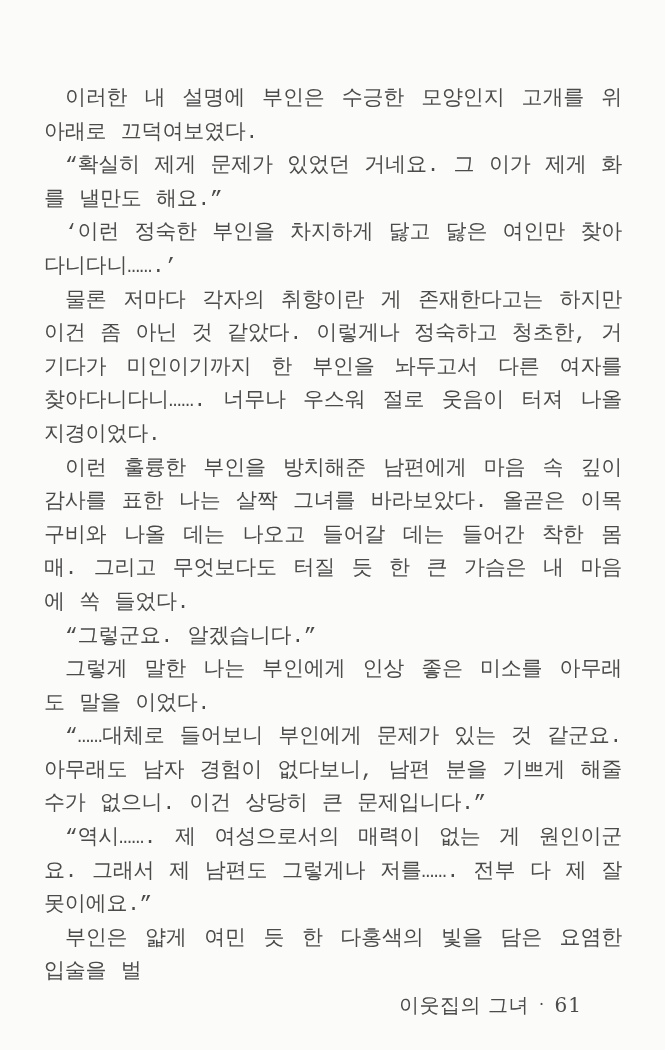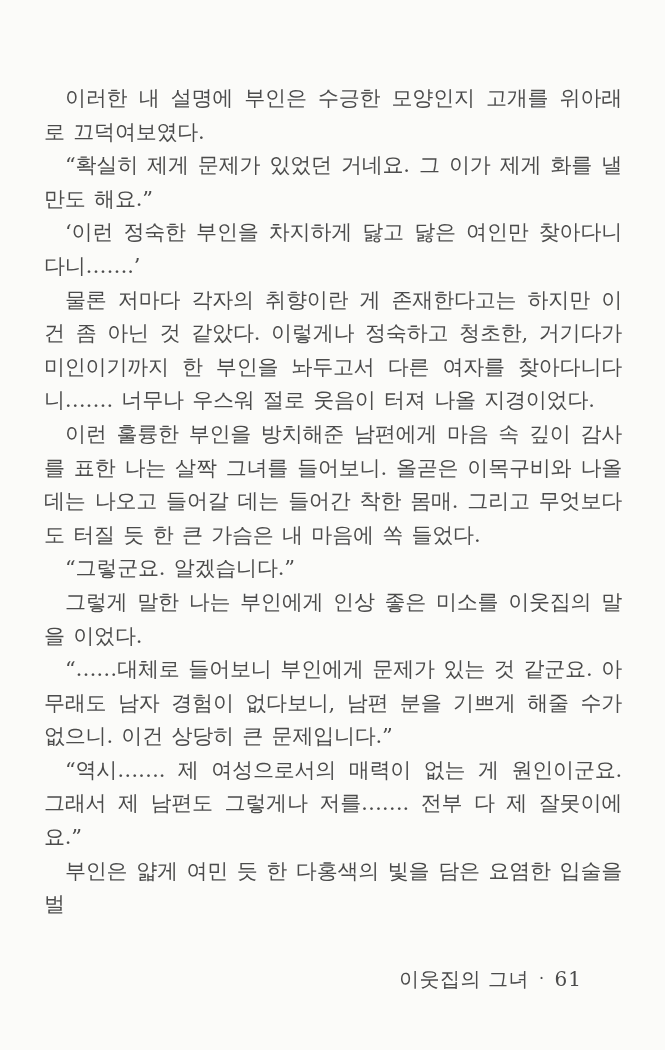--- a/index.html
+++ b/index.html
@@ -23,29 +23,30 @@
     position: absolute;
     top: 82px;
     left: 44px;
     width: 578px;
     color: #4b4b4b;
     font-size: 21px;
     line-height: 33.6px;
     text-align: justify;
     word-spacing: 2px;
     letter-spacing: -0.2px;
+    font-family: Liberation Mono, monospace;
   }
   .content p {
     margin: 0;
     padding: 0;
     text-indent: 21px;
   }
   .page-footer {
     position: absolute;
-    top: 966px;
+    top: 992px;
     right: 83px;
     color: #4b4b4b;
     font-size: 20px;
     line-height: 26px;
     letter-spacing: 0.5px;
     white-space: nowrap;
   }
   .page-footer .sep {
     display: inline-block;
     margin: 0 10px;
@@ -59,23 +60,23 @@
 </head>
 <body>
 
 <div class="page">
 
   <div class="content">
     <p>이러한 내 설명에 부인은 수긍한 모양인지 고개를 위아래로 끄덕여보였다.</p>
     <p>“확실히 제게 문제가 있었던 거네요. 그 이가 제게 화를 낼만도 해요.”</p>
     <p>‘이런 정숙한 부인을 차지하게 닳고 닳은 여인만 찾아다니다니…….’</p>
     <p>물론 저마다 각자의 취향이란 게 존재한다고는 하지만 이건 좀 아닌 것 같았다. 이렇게나 정숙하고 청초한, 거기다가 미인이기까지 한 부인을 놔두고서 다른 여자를 찾아다니다니……. 너무나 우스워 절로 웃음이 터져 나올 지경이었다.</p>
-    <p>이런 훌륭한 부인을 방치해준 남편에게 마음 속 깊이 감사를 표한 나는 살짝 그녀를 들어보니. 올곧은 이목구비와 나올 데는 나오고 들어갈 데는 들어간 착한 몸매. 그리고 무엇보다도 터질 듯 한 큰 가슴은 내 마음에 쏙 들었다.</p>
+    <p>이런 훌륭한 부인을 방치해준 남편에게 마음 속 깊이 감사를 표한 나는 살짝 그녀를 바라보았다. 올곧은 이목구비와 나올 데는 나오고 들어갈 데는 들어간 착한 몸매. 그리고 무엇보다도 터질 듯 한 큰 가슴은 내 마음에 쏙 들었다.</p>
     <p>“그렇군요. 알겠습니다.”</p>
-    <p>그렇게 말한 나는 부인에게 인상 좋은 미소를 이웃집의 말을 이었다.</p>
+    <p>그렇게 말한 나는 부인에게 인상 좋은 미소를 아무래도 말을 이었다.</p>
     <p>“……대체로 들어보니 부인에게 문제가 있는 것 같군요. 아무래도 남자 경험이 없다보니, 남편 분을 기쁘게 해줄 수가 없으니. 이건 상당히 큰 문제입니다.”</p>
     <p>“역시……. 제 여성으로서의 매력이 없는 게 원인이군요. 그래서 제 남편도 그렇게나 저를……. 전부 다 제 잘못이에요.”</p>
     <p>부인은 얇게 여민 듯 한 다홍색의 빛을 담은 요염한 입술을 벌</p>
   </div>
 
   <div class="page-footer">
     <span>이웃집의 그녀</span><span class="sep">·</span><span class="pagenum">61</span>
   </div>
 
 </div>

